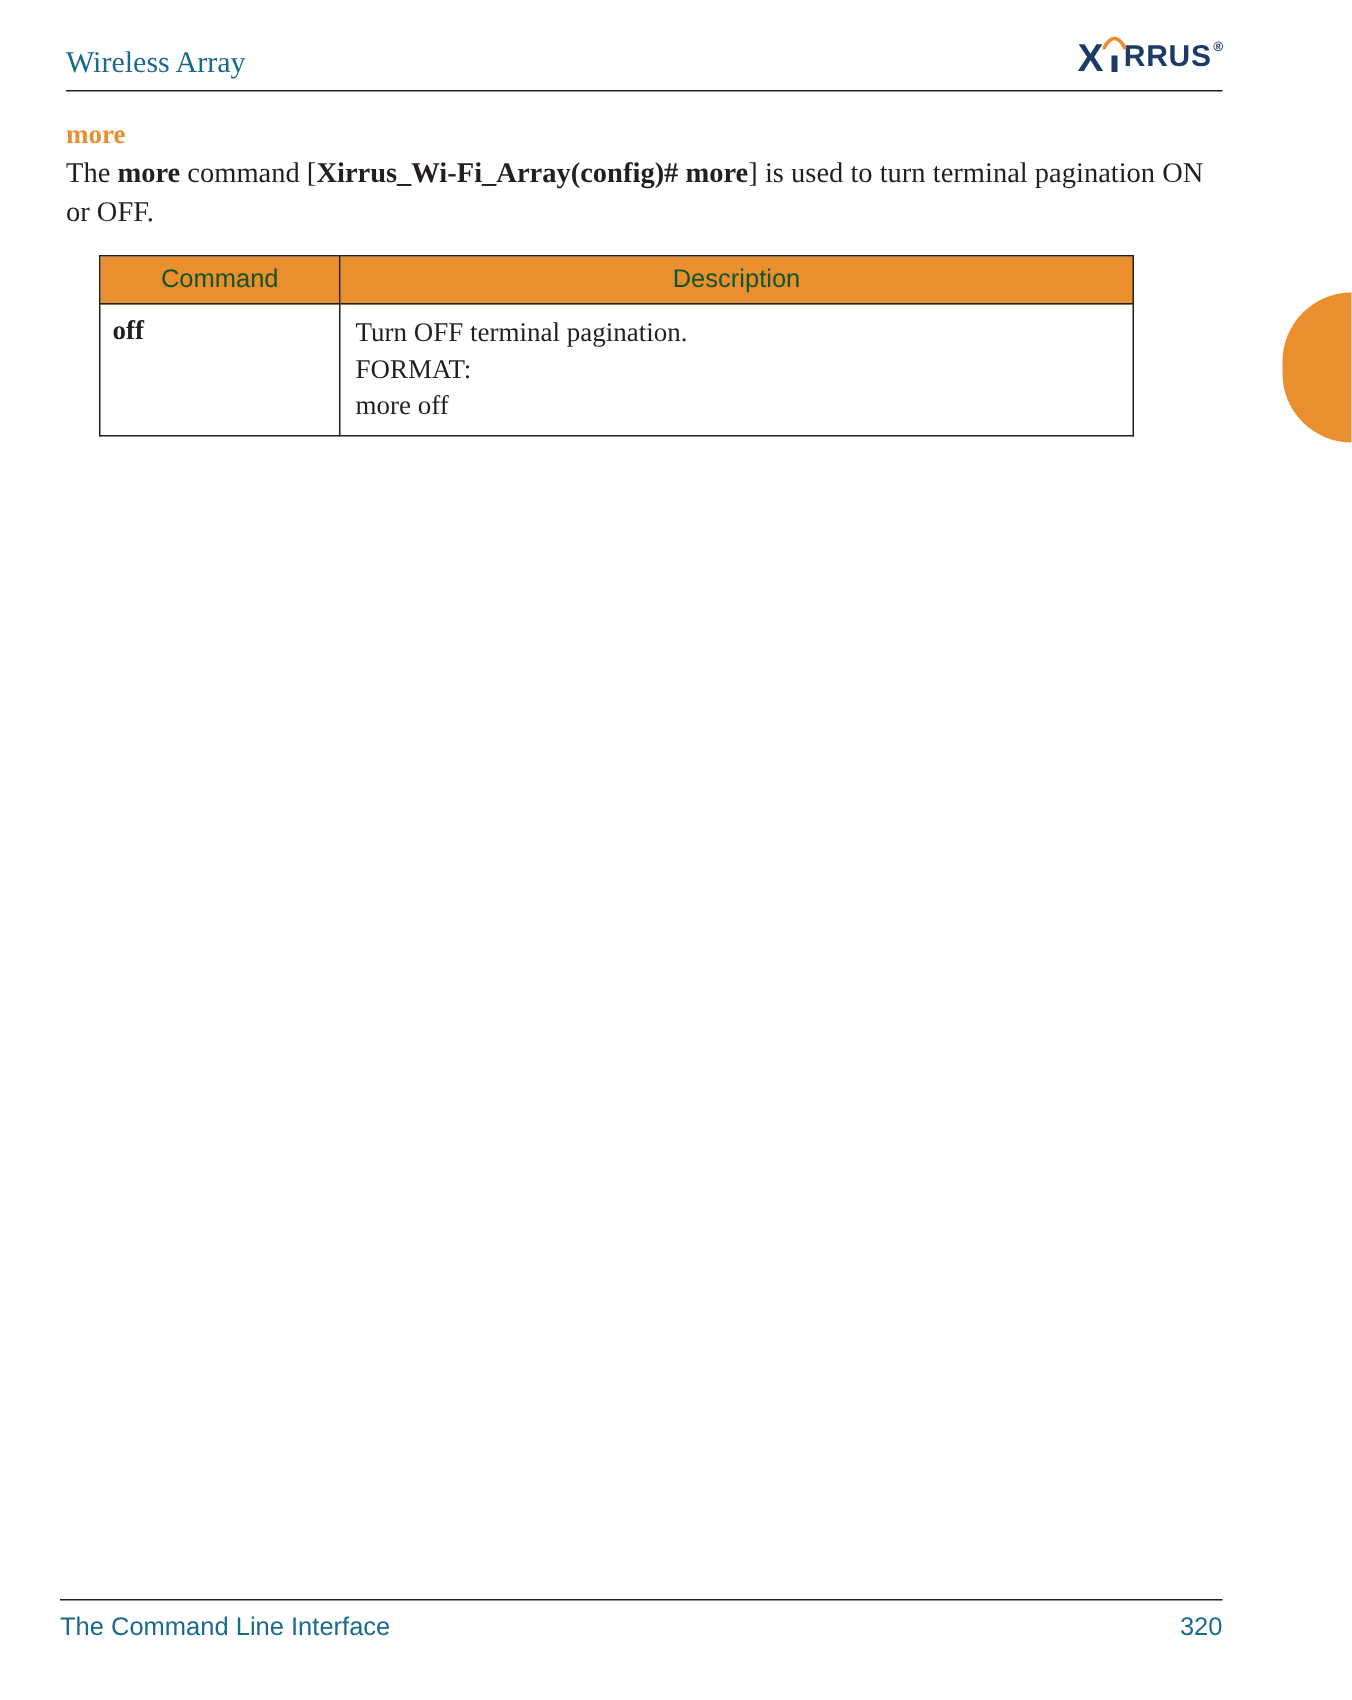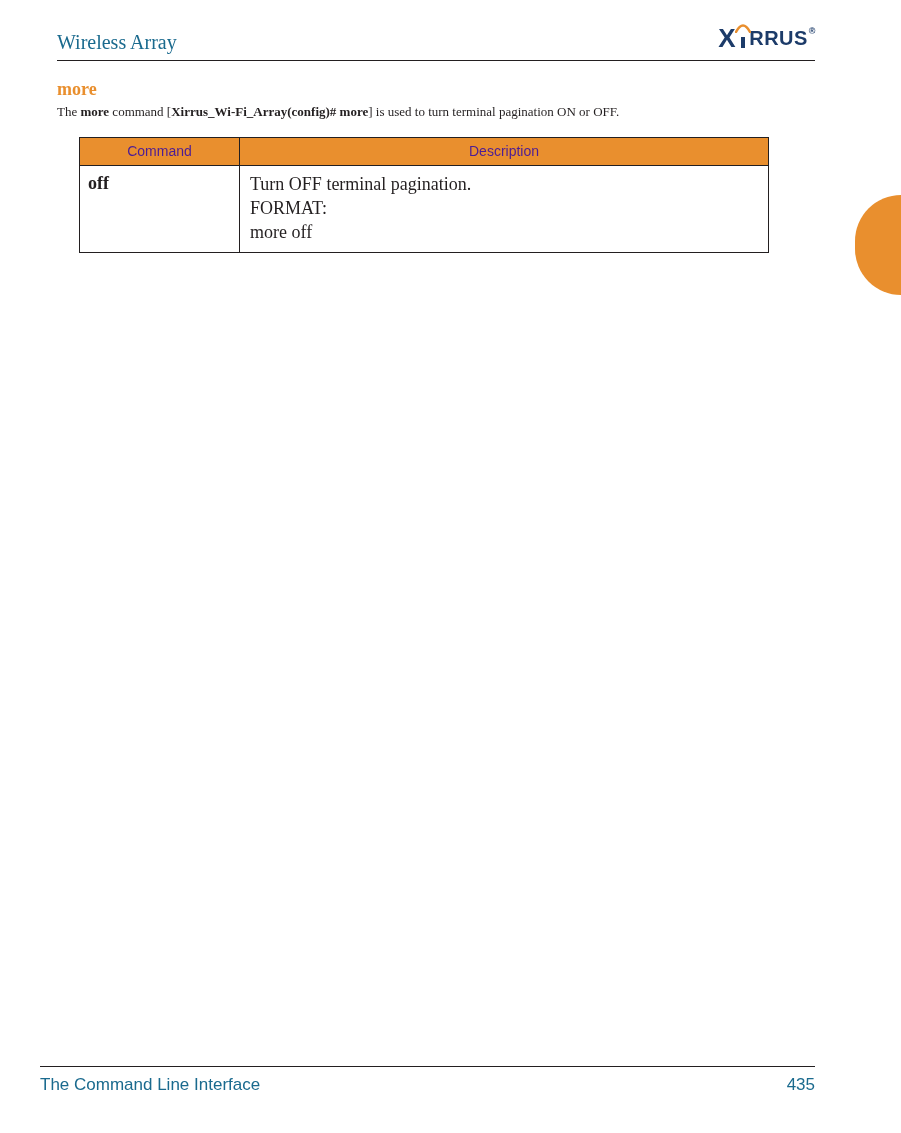--- a/index.html
+++ b/index.html
@@ -10,21 +10,21 @@
       background: #ffffff;
       font-family: "Palatino Linotype", "Book Antiqua", Palatino, Georgia, serif;
       color: #231f20;
       position: relative;
     }
 
     .page {
       width: 100%;
       height: 100%;
       position: relative;
-      padding: 23px 0 0 17px;
+      padding: 23px 0 0 4px;
     }
 
     
     .header-row {
       display: flex;
       justify-content: space-between;
       align-items: flex-end;
       padding: 0 86px 0 40px;
       margin-bottom: 6px;
     }
@@ -98,42 +98,42 @@
     }
 
     .section-heading {
       color: #e98f2e;
       font-size: 18px;
       font-weight: bold;
       margin-bottom: 3px;
     }
 
     .body-text {
-      font-size: 13px;
+      font-size: 19px;
       line-height: 1.35;
       margin-bottom: 16px;
     }
     .strong { font-weight: bold; }
 
     
     .cmd-table {
       width: 690px;
       margin-left: 22px;
       border-collapse: collapse;
     }
     .cmd-table th, .cmd-table td {
       border: 1px solid #231f20;
       vertical-align: top;
     }
     .cmd-table th {
       background: #e98f2e;
-      color: #4c1d95;
+      color: #14532d;
       font-family: Arial, Helvetica, sans-serif;
       font-weight: 400;
-      font-size: 14px;
+      font-size: 17px;
       text-align: center;
       padding: 5px 4px 6px 4px;
     }
     .cmd-table th.col-command { width: 160px; }
     .cmd-table td.col-command {
       text-align: left;
       font-weight: bold;
       font-size: 18px;
       padding: 7px 8px 8px 8px;
       width: 160px;
@@ -231,17 +231,17 @@
       </tbody>
     </table>
   </div>
 
   <div class="side-tab"></div>
 
   <div class="footer-area">
     <hr class="footer-rule">
     <div class="footer-row">
       <span>The Command Line Interface</span>
-      <span>435</span>
+      <span>320</span>
     </div>
   </div>
 
 </div>
 
 </body></html>

